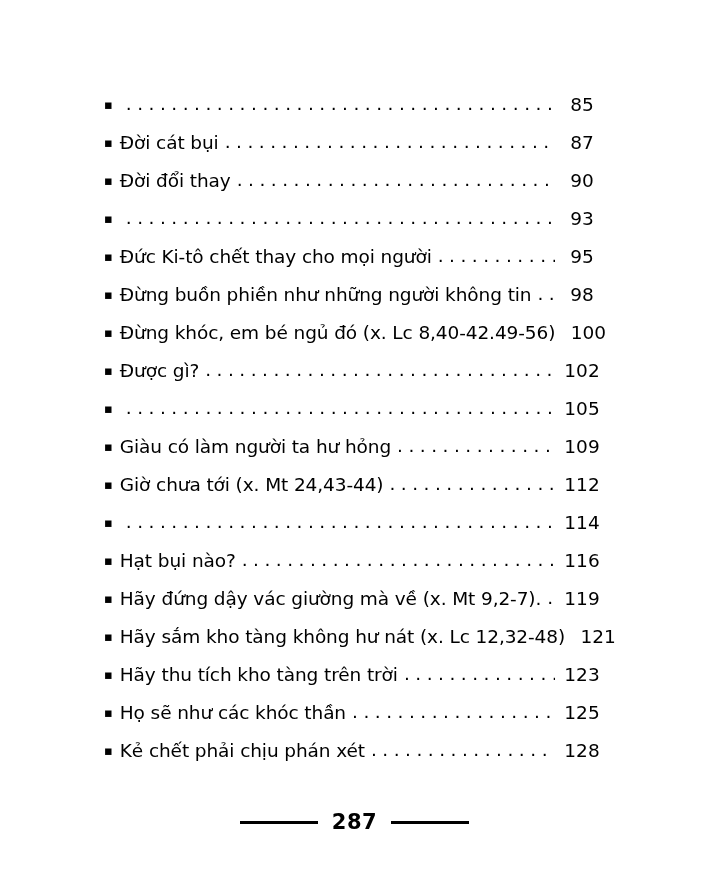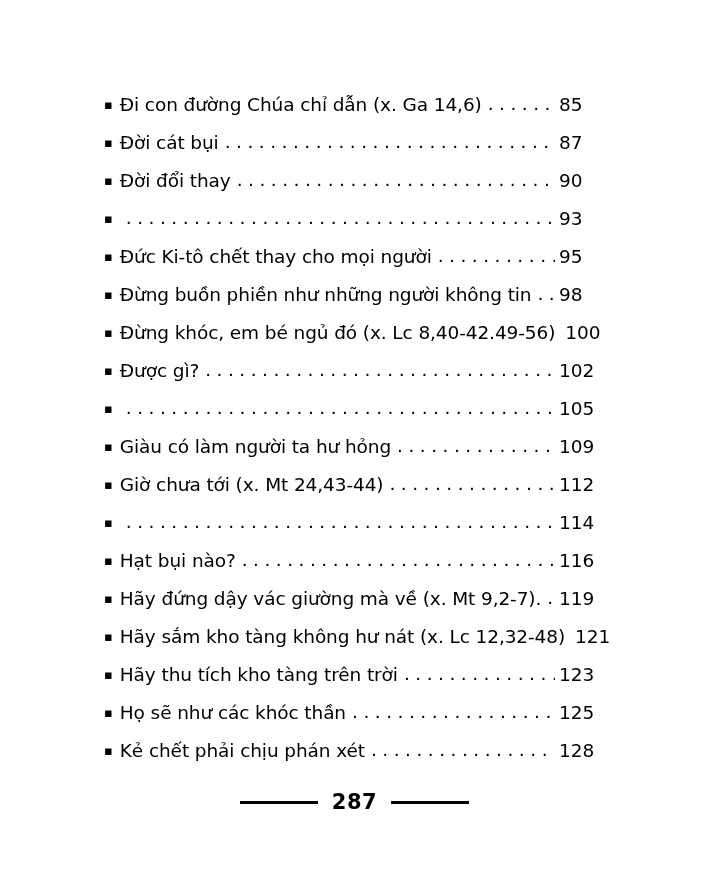--- a/index.html
+++ b/index.html
@@ -53,28 +53,28 @@
     margin: 0 4px 0 6px;
     letter-spacing: 5.5px;
     font-size: 18.5px;
     position: relative;
     top: -1px;
     color: #000;
   }
   .page-num {
     flex: 0 0 auto;
     width: 46px;
-    text-align: left;
+    text-align: center;
     font-size: 18.5px;
   }
   .footer {
     position: absolute;
     left: 0;
     right: 0;
-    bottom: 72px;
+    bottom: 52px;
     display: flex;
     align-items: center;
     justify-content: center;
   }
   .rule {
     width: 78px;
     height: 3px;
     background: #000;
   }
   .folio {
@@ -84,21 +84,20 @@
     letter-spacing: 0.5px;
   }
 </style>
 </head>
 <body>
 
 <div class="page">
   <ul class="toc-list" id="toc-list">
       <li class="toc-entry">
         <span class="bullet">▪</span>
-        <span class="entry-title">Đi con đường Chúa chỉ dẫn (x. Ga 14,6)</span>
         <span class="leader">...........................................................</span>
         <span class="page-num">85</span>
       </li>
       <li class="toc-entry">
         <span class="bullet">▪</span>
         <span class="entry-title">Đời cát bụi</span>
         <span class="leader">...........................................................</span>
         <span class="page-num">87</span>
       </li>
       <li class="toc-entry">

